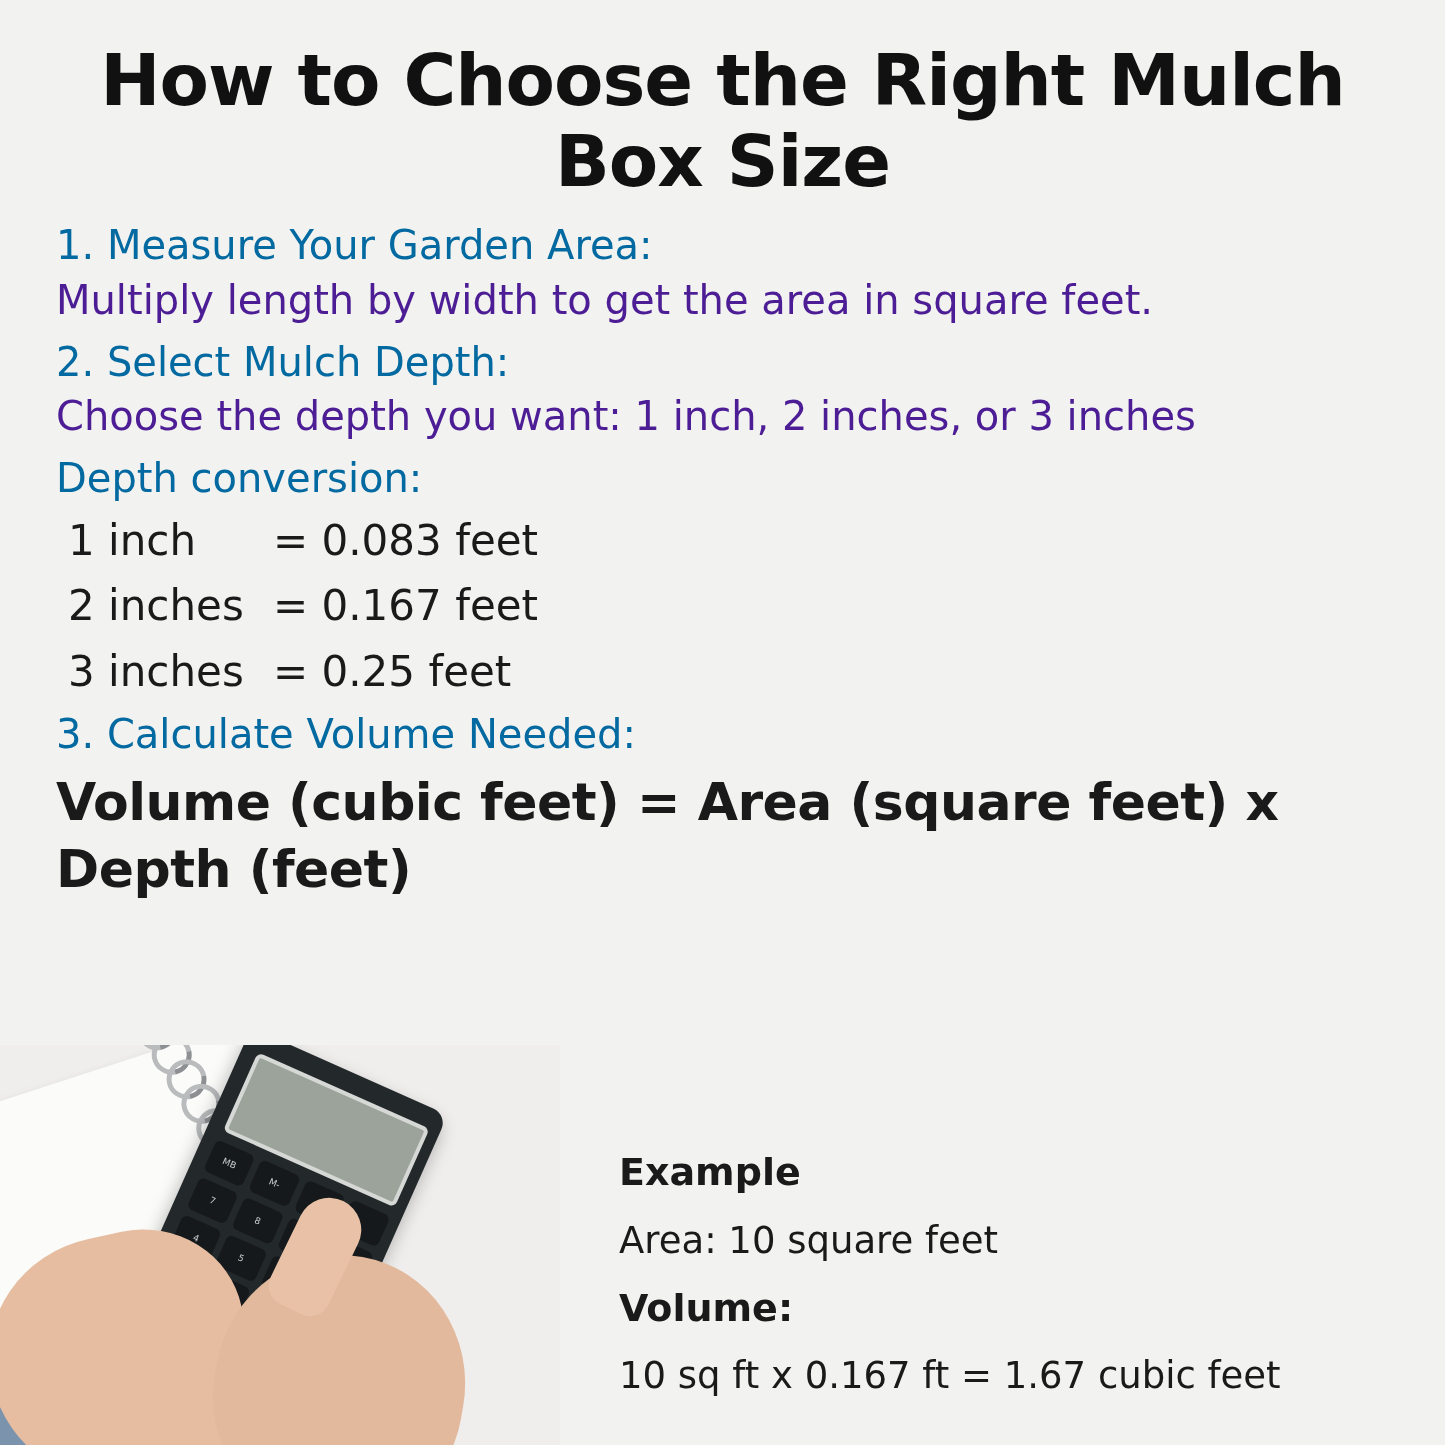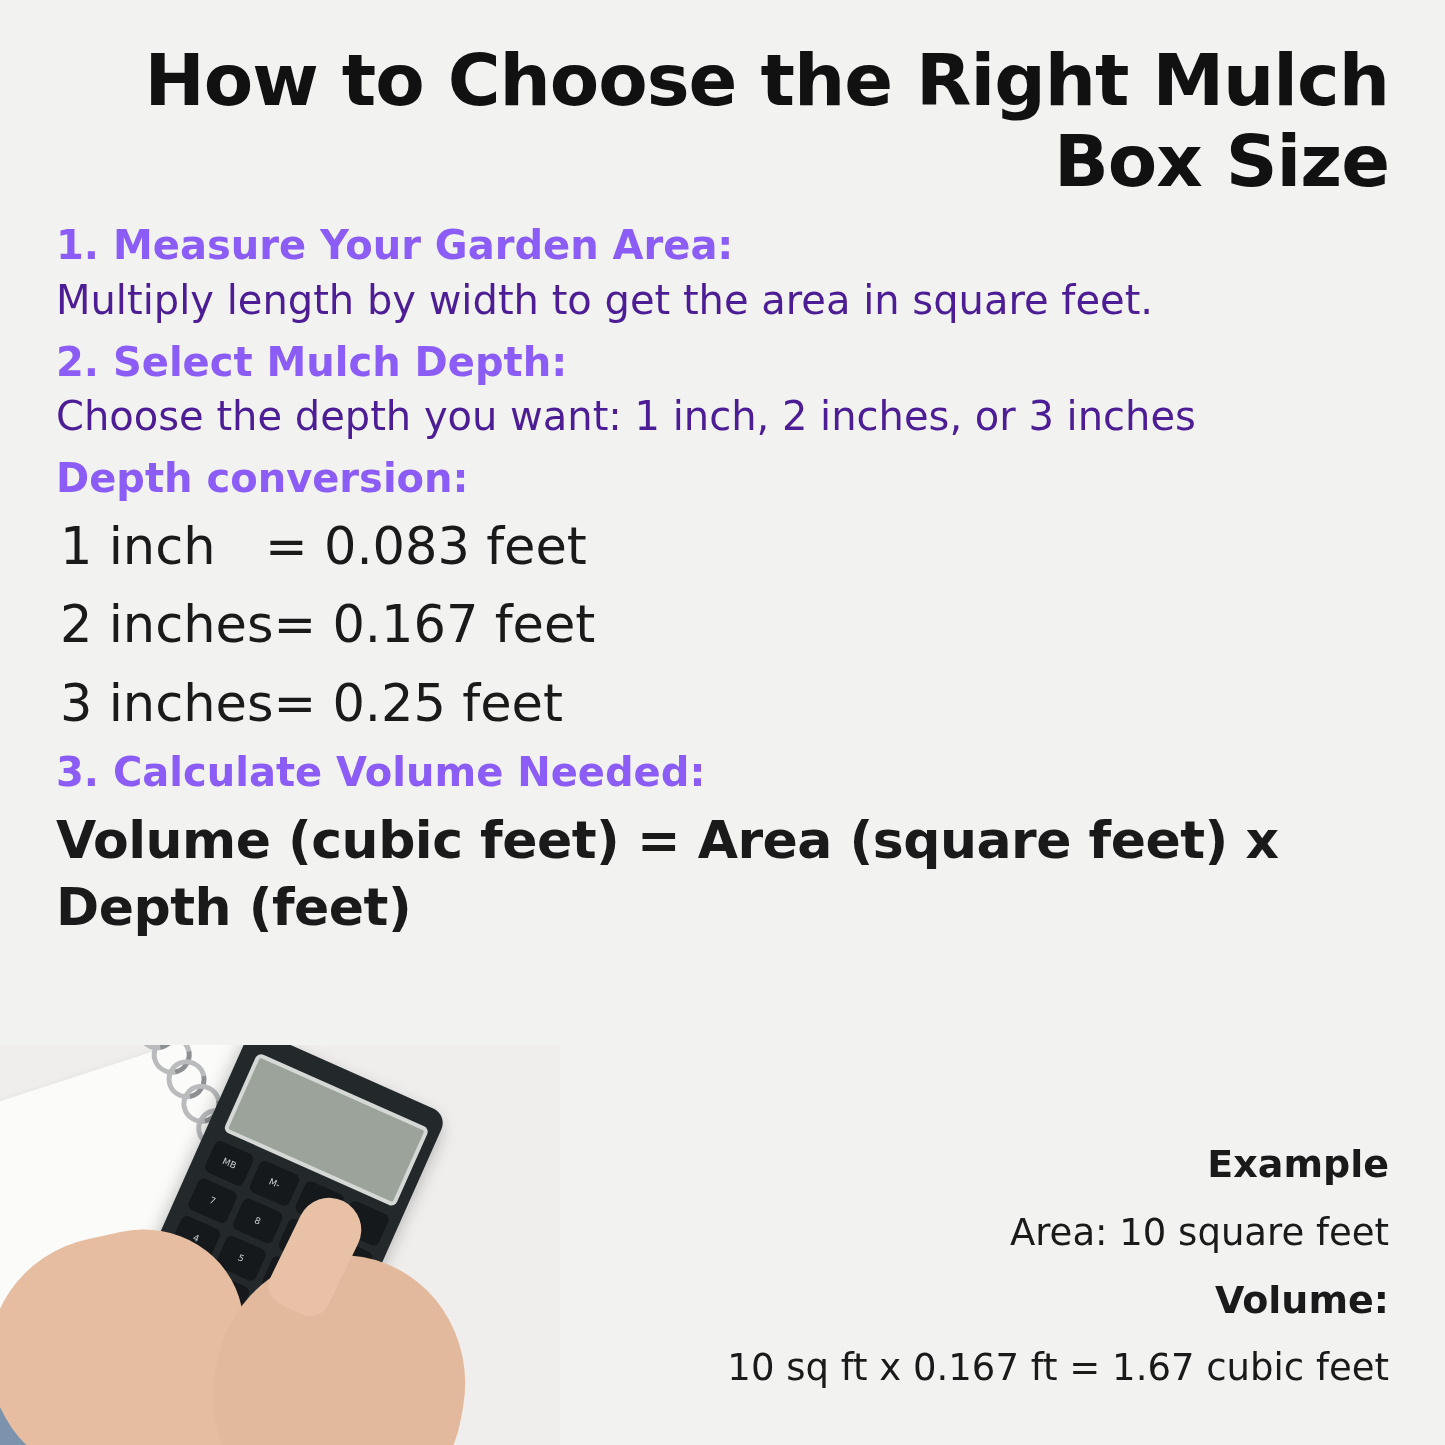--- a/index.html
+++ b/index.html
@@ -19,49 +19,49 @@
     position: relative;
     width: 1445px;
     height: 1445px;
     box-sizing: border-box;
     padding: 30px 56px 0 56px;
   }
   .title {
     font-size: 72px;
     font-weight: bold;
     line-height: 1.12;
-    text-align: right;
+    text-align: center;
     letter-spacing: -1px;
     margin: 10px 0 18px 0;
     color: #111;
   }
   .steps {
     margin-top: 4px;
   }
   .step-head {
     font-size: 40px;
-    font-weight: bold;
+    font-weight: normal;
     line-height: 1.32;
     margin: 6px 0 2px 0;
-    color: #8b5cf6;
+    color: #0369a1;
   }
   .step-body {
     font-size: 40px;
     font-weight: normal;
     line-height: 1.34;
     margin: 0 0 8px 0;
     color: #4c1d95;
   }
   .conv-list {
     margin: 4px 0 6px 0;
   }
   .conv-row {
-    font-size: 51px;
+    font-size: 42px;
     line-height: 1.42;
-    margin: 6px 4px;
+    margin: 6px 12px;
     display: flex;
     align-items: flex-end;
   }
   .conv-label {
     display: inline-block;
     min-width: 205px;
   }
   .conv-value {
     display: inline-block;
   }
@@ -77,23 +77,23 @@
   .lower {
     position: absolute;
     left: 0;
     right: 0;
     bottom: 0;
     height: 400px;
   }
   .example {
     position: absolute;
     right: 56px;
-    bottom: 34px;
+    bottom: 26px;
     width: 770px;
-    text-align: right;
+    text-align: left;
   }
   .example-title {
     font-size: 38px;
     font-weight: bold;
     line-height: 1.3;
     margin-bottom: 6px;
   }
   .example-line {
     font-size: 37px;
     line-height: 1.35;

